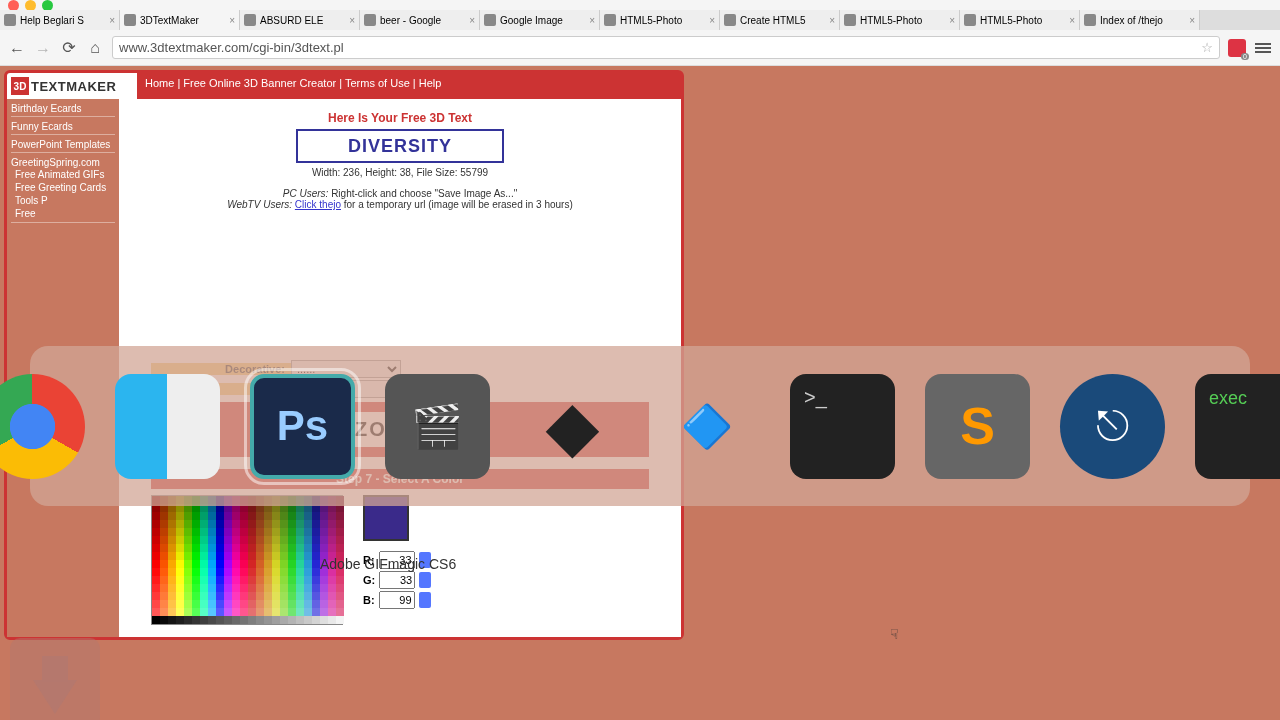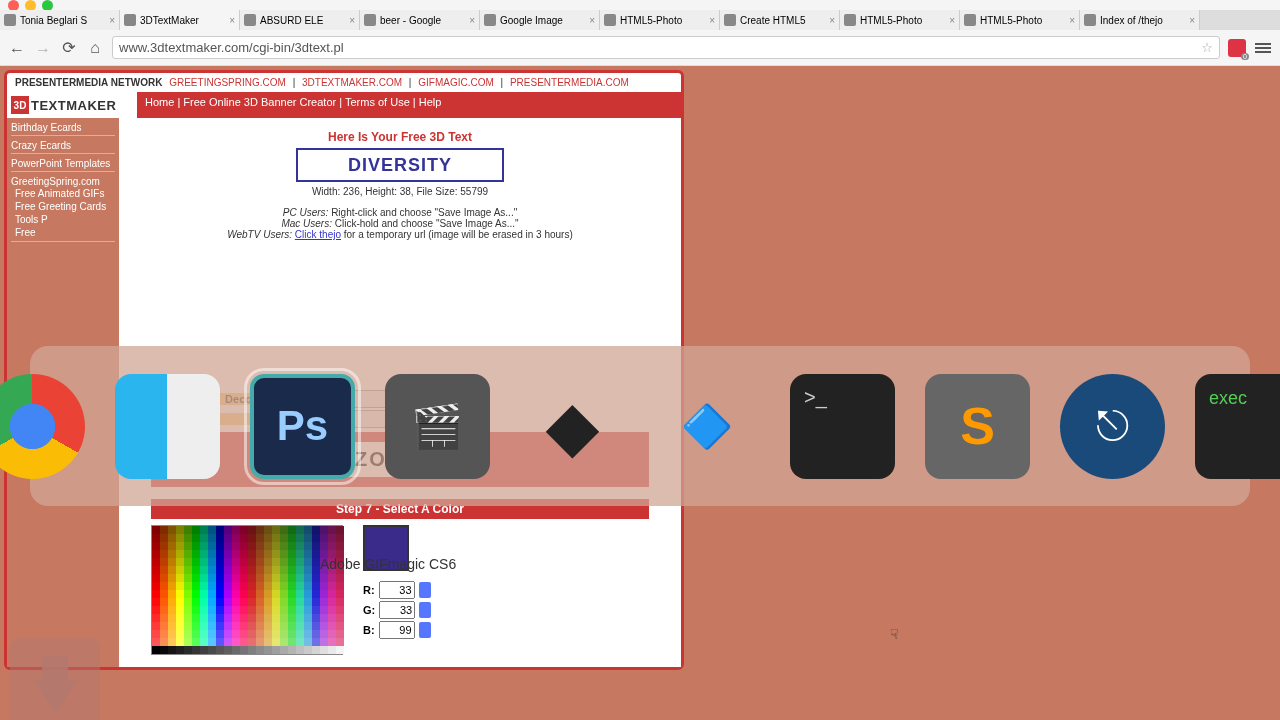--- a/index.html
+++ b/index.html
@@ -105,21 +105,21 @@
 
 <div class="browser-chrome">
   <div class="window-controls">
     <div class="wc red"></div>
     <div class="wc yellow"></div>
     <div class="wc green"></div>
   </div>
   <div class="tabs" id="tabs">
       <div class="tab">
         <span class="favicon"></span>
-        <span>Tonia Beglari S</span>
+        <span>Help Beglari S</span>
         <span class="close">×</span>
       </div>
       <div class="tab active">
         <span class="favicon"></span>
         <span>3DTextMaker</span>
         <span class="close">×</span>
       </div>
       <div class="tab">
         <span class="favicon"></span>
         <span>ABSURD ELE</span>
@@ -178,60 +178,55 @@
           <span></span>
           <span></span>
           <span></span>
         </span>
       </div>
   </div>
 </div>
 
 <div class="page">
   <div class="content-box">
-    <div class="network-bar">
-      <b>PRESENTERMEDIA NETWORK</b>
-      <span id="netlinks"><a href="#">GREETINGSPRING.COM</a> | <a href="#">3DTEXTMAKER.COM</a> | <a href="#">GIFMAGIC.COM</a> | <a href="#">PRESENTERMEDIA.COM</a></span>
-    </div>
     <div class="header-row">
       <div class="logo">
         <div class="logo-img">
           <div class="logo-3d">3D</div>
           <div class="logo-text">TEXTMAKER</div>
         </div>
       </div>
       <div class="topnav" id="topnav"><a href="#">Home</a> | <a href="#">Free Online 3D Banner Creator</a> | <a href="#">Terms of Use</a> | <a href="#">Help</a></div>
     </div>
     <div class="body-row">
       <div class="sidebar" id="sidebar">
           <div class="section">
             <div>Birthday Ecards</div>
           </div>
           <div class="section">
-            <div>Crazy Ecards</div>
+            <div>Funny Ecards</div>
           </div>
           <div class="section">
             <div>PowerPoint Templates</div>
           </div>
           <div class="section">
             <div>GreetingSpring.com</div>
             <div class="item">Free Animated GIFs</div>
             <div class="item">Free Greeting Cards</div>
             <div class="item">Tools P</div>
             <div class="item">Free</div>
           </div>
         </div>
       <div class="main">
         <div class="heading">Here Is Your Free 3D Text</div>
         <div class="preview-box">
           <div class="preview">DIVERSITY</div>
         </div>
         <div class="info">Width: 236, Height: 38, File Size: 55799</div>
         <div class="save-line"><i>PC Users:</i> <span>Right-click and choose "Save Image As..."</span></div>
-        <div class="save-line"><i>Mac Users:</i> <span>Click-hold and choose "Save Image As..."</span></div>
         <div class="save-line"><i>WebTV Users:</i> <a href="#">Click thejo</a> <span>for a temporary url (image will be erased in 3 hours)</span></div>
         <div style="height:150px"></div>
         <div class="form-area">
           <div class="form-row">
             <div class="form-label yellow">Decorative:</div>
             <select class="form-select" style="width:110px"><option>......</option></select>
           </div>
           <div class="form-row">
             <div class="form-label yellow">Crazy:</div>
             <select class="form-select" style="width:124px"><option>Zombie</option></select>

